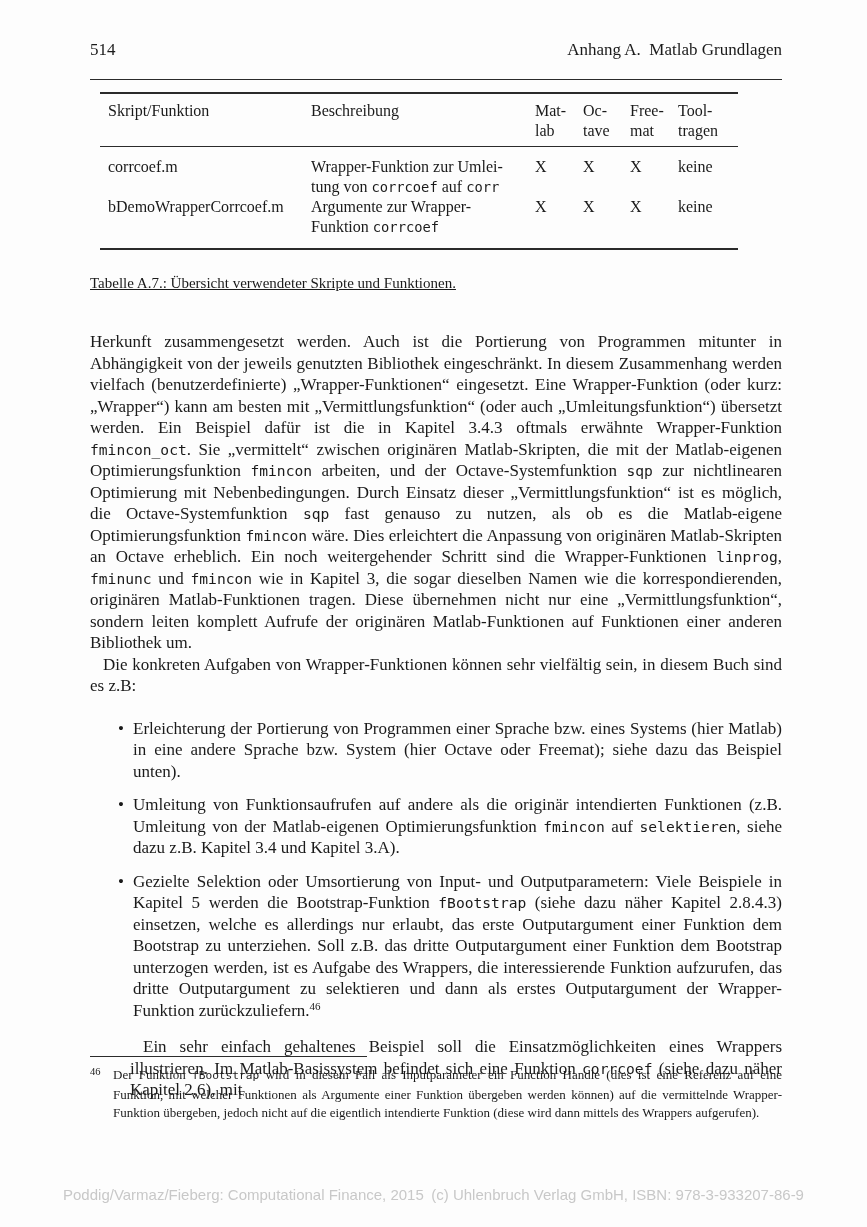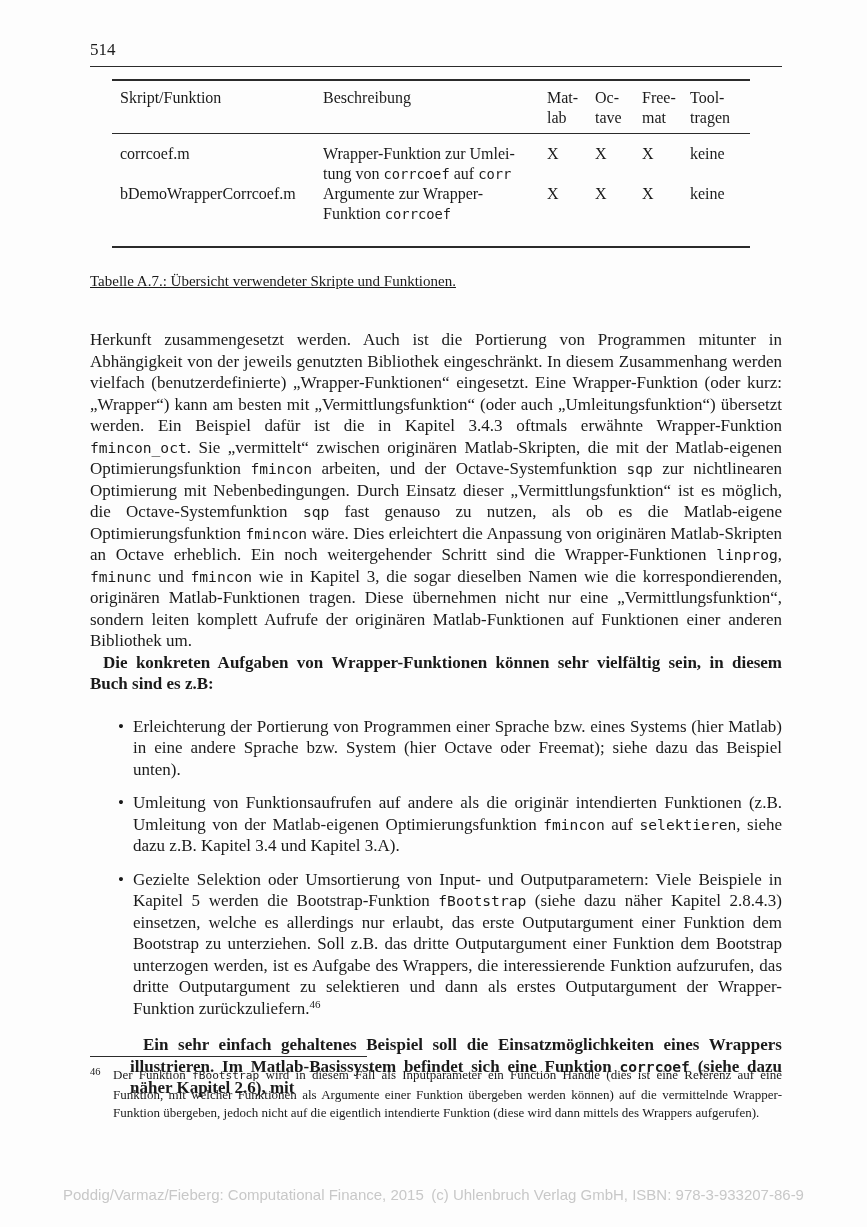--- a/index.html
+++ b/index.html
@@ -10,50 +10,50 @@
     font-family: "Liberation Serif", "DejaVu Serif", serif;
     overflow: hidden;
   }
   .page { position: relative; width: 867px; height: 1227px; }
   .content { position: absolute; left: 90px; top: 40px; width: 692px; }
 
   
   .running-header {
     display: flex; justify-content: space-between; align-items: flex-end;
     font-size: 17px; line-height: 20px;
-    border-bottom: 1px solid #2b2b2b; padding-bottom: 6px;
+    border-bottom: 1px solid #2b2b2b; padding-bottom: 19px;
   }
 
   
-  .tbl-wrap { margin-left: 22px; margin-top: 12px; width: 638px; }
+  .tbl-wrap { margin-left: 10px; margin-top: 12px; width: 638px; }
   table.skript-tabelle {
     border-collapse: collapse; table-layout: fixed; width: 638px;
     font-size: 16px; line-height: 20px;
     border-top: 2px solid #2b2b2b; border-bottom: 2px solid #2b2b2b;
   }
   table.skript-tabelle th, table.skript-tabelle td {
     text-align: left; font-weight: normal; vertical-align: top; padding: 0;
   }
   table.skript-tabelle thead th {
     white-space: pre-line; padding-top: 7px; padding-bottom: 5px;
     border-bottom: 1.5px solid #2b2b2b;
   }
   table.skript-tabelle tbody tr.first td { padding-top: 10px; }
-  table.skript-tabelle tbody tr.last td { padding-bottom: 22px; }
+  table.skript-tabelle tbody tr.last td { padding-bottom: 11px; }
   th.c-script, td.c-script { padding-left: 8px !important; }
   td.c-desc { text-align: justify; padding-right: 10px !important; }
 
   .code { font-family: "DejaVu Sans Mono", "Liberation Mono", monospace; font-size: 0.86em; }
 
   .caption { font-size: 15px; line-height: 19px; margin-top: 24px; text-decoration: underline; }
 
   
   .bodytext { margin-top: 38px; font-size: 17px; line-height: 21.5px; text-align: justify; }
   .para { margin: 0; }
-  .para.indent { text-indent: 13px; font-weight: bold; }
+  .para.indent { text-indent: 13px; }
 
   ul.blist { list-style: none; margin: 21px 0 0 0; padding: 0; }
   ul.blist li {
     position: relative; padding-left: 43px; margin-bottom: 12px;
     text-align: justify;
   }
   ul.blist li .bullet { position: absolute; left: 28px; top: 0; }
 
   .para.after-list { margin-top: 15px; margin-left: 40px; }
 
@@ -76,20 +76,21 @@
   }
 </style>
 </head>
 <body>
 
 <div class="page">
   <div class="content">
 
     <div class="running-header">
       <span>514</span>
+      <span>Anhang A. Matlab Grundlagen</span>
     </div>
 
     <div class="tbl-wrap">
       <table class="skript-tabelle">
         <colgroup>
           <col style="width:211px">
             <col style="width:224px">
             <col style="width:48px">
           <col style="width:47px">
             <col style="width:48px">

